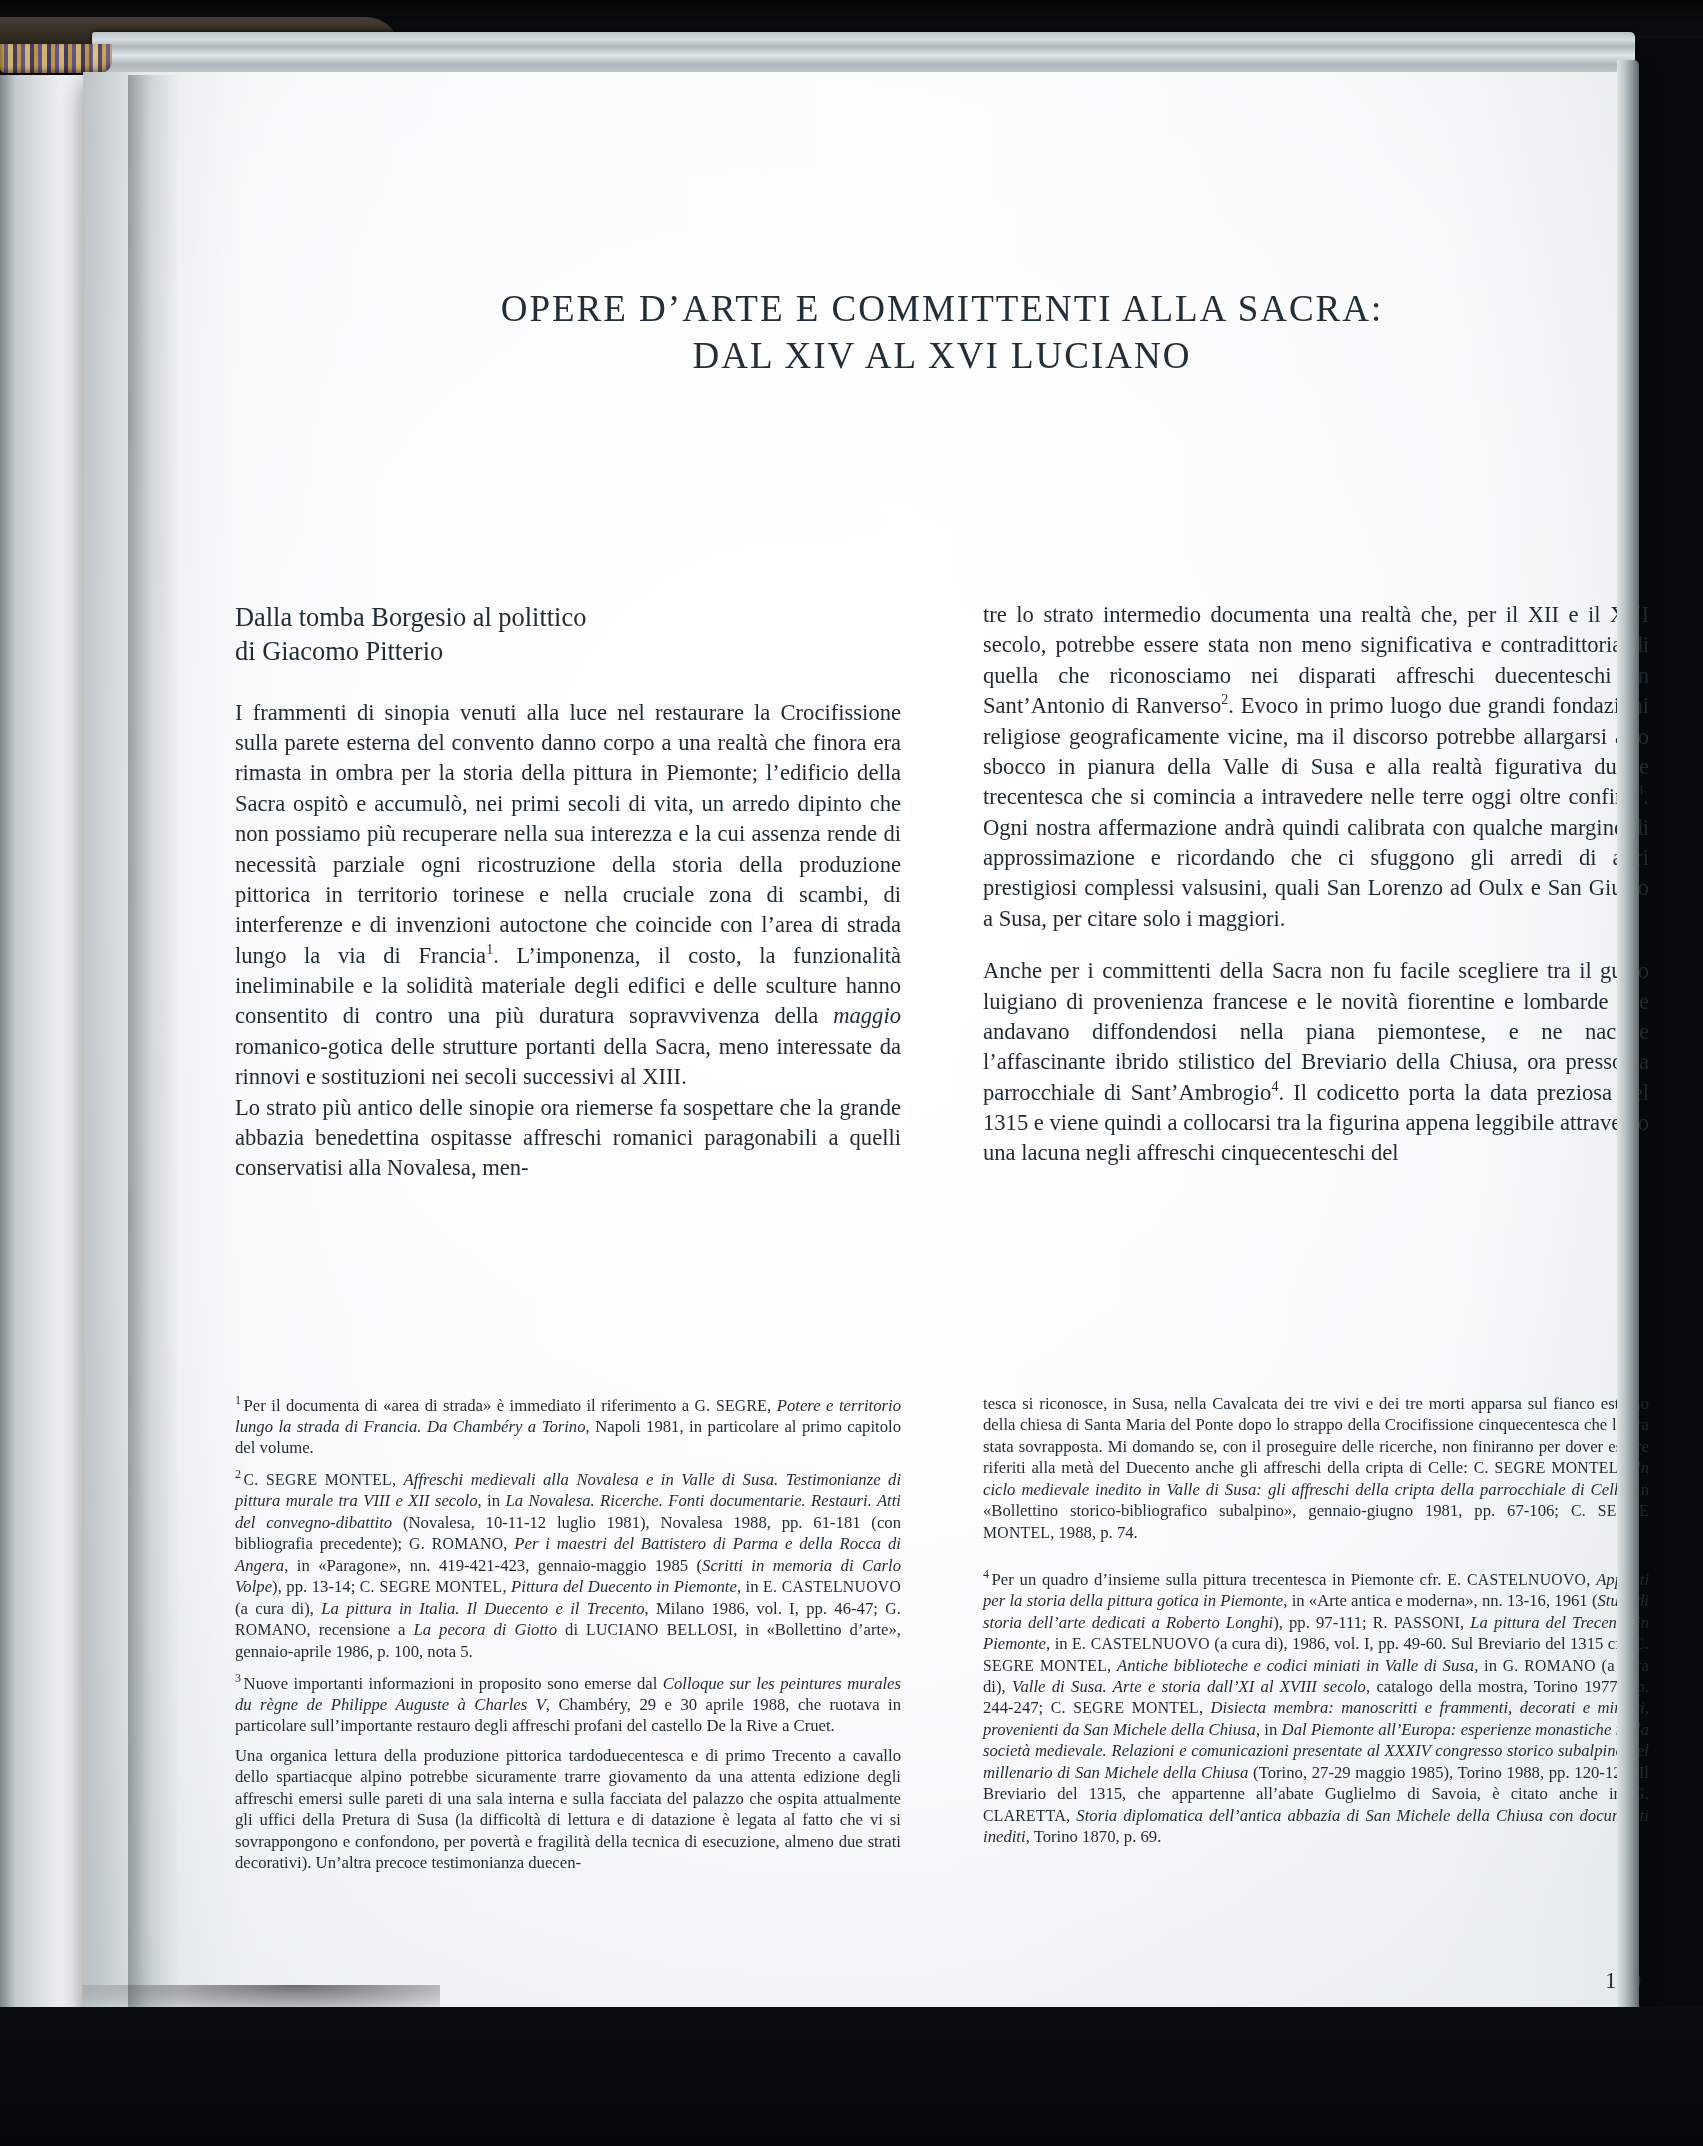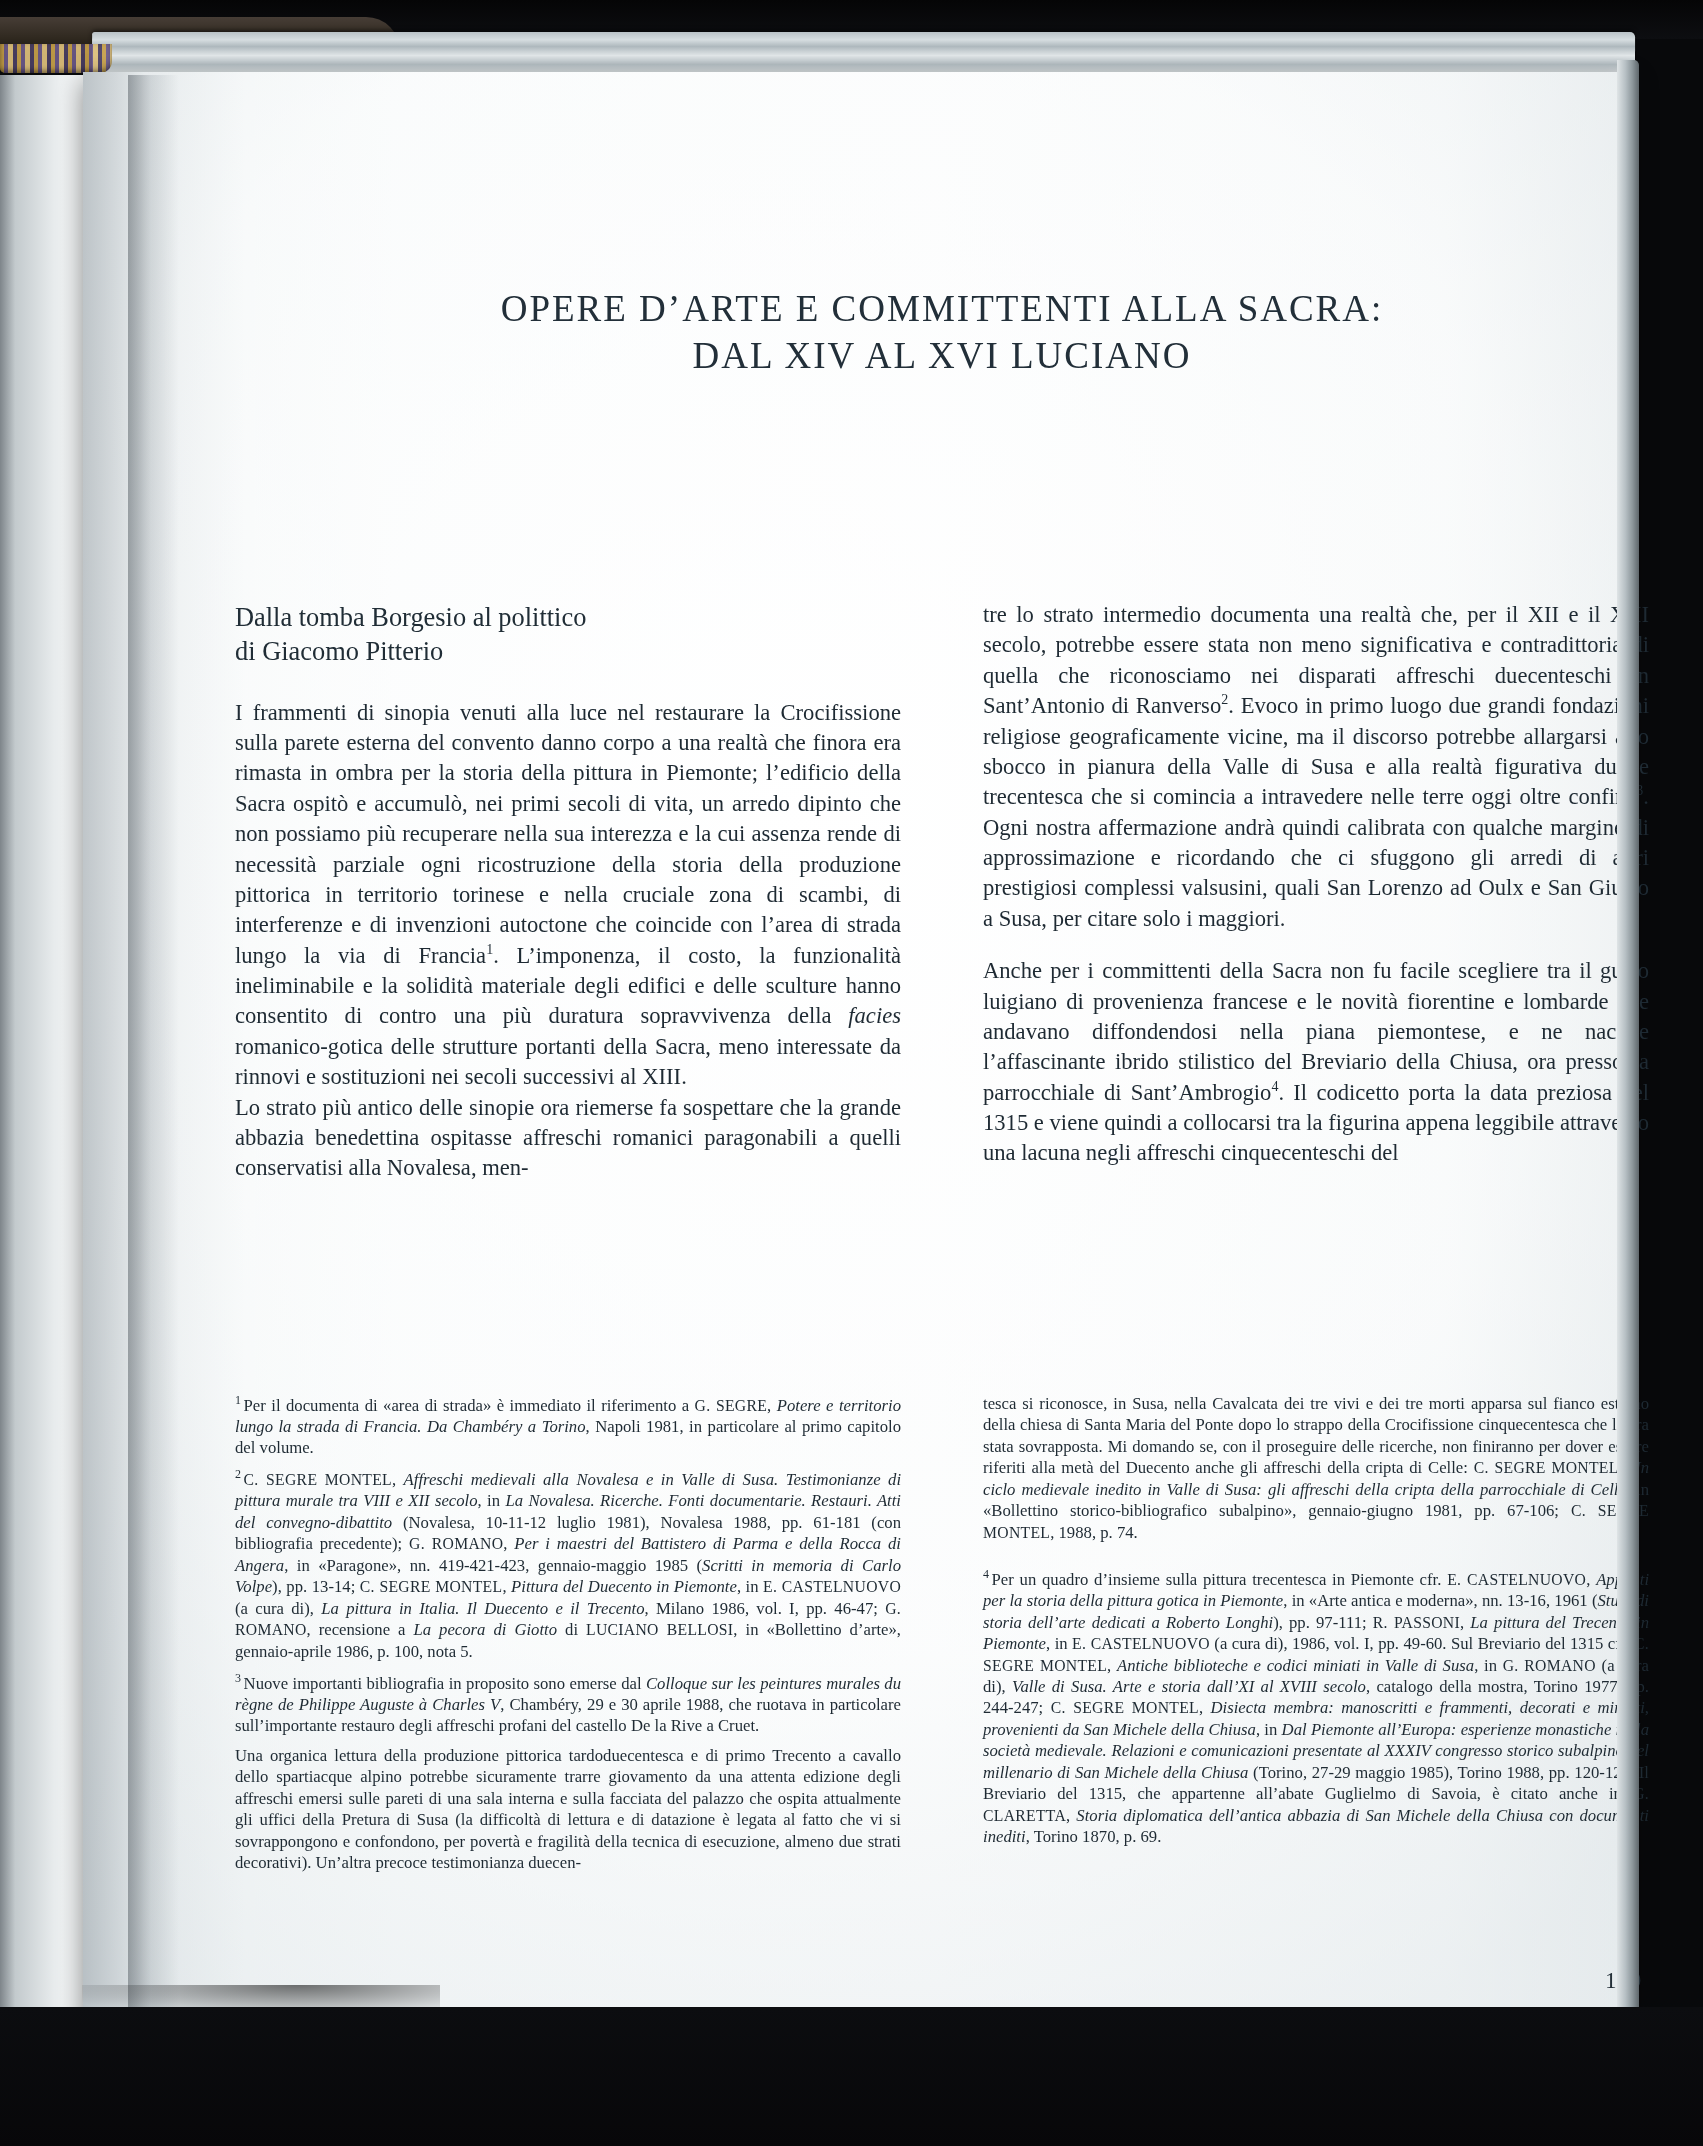--- a/index.html
+++ b/index.html
@@ -241,42 +241,42 @@
 
       <div class="columns">
 
         <div class="col">
           <div class="section-head">
             <span>Dalla tomba Borgesio al polittico</span><br>
             <span>di Giacomo Pitterio</span>
           </div>
 
           <p class="body-p tight"><span>I frammenti di sinopia venuti alla luce nel restaurare la Crocifissione sulla parete esterna del convento danno corpo a una realtà che finora era rimasta in ombra per la storia della pittura in Piemonte; l’edificio della Sacra ospitò e accumulò, nei primi secoli di vita, un arredo dipinto che non possiamo più recuperare nella sua interezza e la cui assenza rende di necessità parziale ogni ricostruzione della storia della produzione pittorica in territorio torinese e nella cruciale zona di scambi, di interferenze e di invenzioni autoctone che coincide con l’area di strada lungo la via di Francia</span><sup>1</sup><span>. L’imponenza, il costo, la funzionalità ineliminabile e la solidità materiale degli edifici e delle sculture hanno consentito di contro una più duratura sopravvivenza della</span>
-            <i>facies</i>
+            <i>maggio</i>
             <span>romanico-gotica delle strutture portanti della Sacra, meno interessate da rinnovi e sostituzioni nei secoli successivi al XIII.</span></p>
 
           <p class="body-p"><span>Lo strato più antico delle sinopie ora riemerse fa sospettare che la grande abbazia benedettina ospitasse affreschi romanici paragonabili a quelli conservatisi alla Novalesa, men-</span></p>
         </div>
 
         <div class="col">
           <p class="body-p"><span>tre lo strato intermedio documenta una realtà che, per il XII e il XIII secolo, potrebbe essere stata non meno significativa e contradittoria di quella che riconosciamo nei disparati affreschi duecenteschi in Sant’Antonio di Ranverso</span><sup>2</sup><span>. Evoco in primo luogo due grandi fondazioni religiose geograficamente vicine, ma il discorso potrebbe allargarsi allo sbocco in pianura della Valle di Susa e alla realtà figurativa due e trecentesca che si comincia a intravedere nelle terre oggi oltre confine</span><sup>3</sup><span>. Ogni nostra affermazione andrà quindi calibrata con qualche margine di approssimazione e ricordando che ci sfuggono gli arredi di altri prestigiosi complessi valsusini, quali San Lorenzo ad Oulx e San Giusto a Susa, per citare solo i maggiori.</span></p>
 
           <p class="body-p"><span>Anche per i committenti della Sacra non fu facile scegliere tra il gusto luigiano di provenienza francese e le novità fiorentine e lombarde che andavano diffondendosi nella piana piemontese, e ne nacque l’affascinante ibrido stilistico del Breviario della Chiusa, ora presso la parrocchiale di Sant’Ambrogio</span><sup>4</sup><span>. Il codicetto porta la data preziosa del 1315 e viene quindi a collocarsi tra la figurina appena leggibile attraverso una lacuna negli affreschi cinquecenteschi del</span></p>
         </div>
       </div>
 
       <div class="notes">
 
         <div class="col">
 
           <p class="note"><span class="num">1</span><span>Per il documenta di «area di strada» è immediato il riferimento a </span><span class="sc">G. SEGRE</span><span>, </span><i>Potere e territorio lungo la strada di Francia. Da Chambéry a Torino</i><span>, Napoli 1981, in particolare al primo capitolo del volume.</span></p>
 
           <p class="note"><span class="num">2</span><span class="sc">C. SEGRE MONTEL</span><span>, </span><i>Affreschi medievali alla Novalesa e in Valle di Susa. Testimonianze di pittura murale tra VIII e XII secolo</i><span>, in </span><i>La Novalesa. Ricerche. Fonti documentarie. Restauri. Atti del convegno-dibattito</i><span> (Novalesa, 10-11-12 luglio 1981), Novalesa 1988, pp. 61-181 (con bibliografia precedente); </span><span class="sc">G. ROMANO</span><span>, </span><i>Per i maestri del Battistero di Parma e della Rocca di Angera</i><span>, in «Paragone», nn. 419-421-423, gennaio-maggio 1985 (</span><i>Scritti in memoria di Carlo Volpe</i><span>), pp. 13-14; </span><span class="sc">C. SEGRE MONTEL</span><span>, </span><i>Pittura del Duecento in Piemonte</i><span>, in </span><span class="sc">E. CASTELNUOVO</span><span> (a cura di), </span><i>La pittura in Italia. Il Duecento e il Trecento</i><span>, Milano 1986, vol. I, pp. 46-47; </span><span class="sc">G. ROMANO</span><span>, recensione a </span><i>La pecora di Giotto</i><span> di </span><span class="sc">LUCIANO BELLOSI</span><span>, in «Bollettino d’arte», gennaio-aprile 1986, p. 100, nota 5.</span></p>
 
-          <p class="note"><span class="num">3</span><span>Nuove importanti bibliografia in proposito sono emerse dal </span><i>Colloque sur les peintures murales du règne de Philippe Auguste à Charles V</i><span>, Chambéry, 29 e 30 aprile 1988, che ruotava in particolare sull’importante restauro degli affreschi profani del castello De la Rive a Cruet.</span></p>
+          <p class="note"><span class="num">3</span><span>Nuove importanti informazioni in proposito sono emerse dal </span><i>Colloque sur les peintures murales du règne de Philippe Auguste à Charles V</i><span>, Chambéry, 29 e 30 aprile 1988, che ruotava in particolare sull’importante restauro degli affreschi profani del castello De la Rive a Cruet.</span></p>
 
           <p class="note"><span>Una organica lettura della produzione pittorica tardoduecentesca e di primo Trecento a cavallo dello spartiacque alpino potrebbe sicuramente trarre giovamento da una attenta edizione degli affreschi emersi sulle pareti di una sala interna e sulla facciata del palazzo che ospita attualmente gli uffici della Pretura di Susa (la difficoltà di lettura e di datazione è legata al fatto che vi si sovrappongono e confondono, per povertà e fragilità della tecnica di esecuzione, almeno due strati decorativi). Un’altra precoce testimonianza duecen-</span></p>
         </div>
 
         <div class="col">
 
           <p class="note"><span>tesca si riconosce, in Susa, nella Cavalcata dei tre vivi e dei tre morti apparsa sul fianco esterno della chiesa di Santa Maria del Ponte dopo lo strappo della Crocifissione cinquecentesca che le era stata sovrapposta. Mi domando se, con il proseguire delle ricerche, non finiranno per dover essere riferiti alla metà del Duecento anche gli affreschi della cripta di Celle: </span><span class="sc">C. SEGRE MONTEL</span><span>, </span><i>Un ciclo medievale inedito in Valle di Susa: gli affreschi della cripta della parrocchiale di Celle</i><span>, in «Bollettino storico-bibliografico subalpino», gennaio-giugno 1981, pp. 67-106; </span><span class="sc">C. SEGRE MONTEL</span><span>, 1988, p. 74.</span></p>
 
           <p class="note" style="margin-top:24px"><span class="num">4</span><span>Per un quadro d’insieme sulla pittura trecentesca in Piemonte cfr. </span><span class="sc">E. CASTELNUOVO</span><span>, </span><i>Appunti per la storia della pittura gotica in Piemonte</i><span>, in «Arte antica e moderna», nn. 13-16, 1961 (</span><i>Studi di storia dell’arte dedicati a Roberto Longhi</i><span>), pp. 97-111; </span><span class="sc">R. PASSONI</span><span>, </span><i>La pittura del Trecento in Piemonte</i><span>, in </span><span class="sc">E. CASTELNUOVO</span><span> (a cura di), 1986, vol. I, pp. 49-60. Sul Breviario del 1315 cfr. </span><span class="sc">C. SEGRE MONTEL</span><span>, </span><i>Antiche biblioteche e codici miniati in Valle di Susa</i><span>, in </span><span class="sc">G. ROMANO</span><span> (a cura di), </span><i>Valle di Susa. Arte e storia dall’XI al XVIII secolo</i><span>, catalogo della mostra, Torino 1977, pp. 244-247; </span><span class="sc">C. SEGRE MONTEL</span><span>, </span><i>Disiecta membra: manoscritti e frammenti, decorati e miniati, provenienti da San Michele della Chiusa</i><span>, in </span><i>Dal Piemonte all’Europa: esperienze monastiche nella società medievale. Relazioni e comunicazioni presentate al XXXIV congresso storico subalpino nel millenario di San Michele della Chiusa</i><span> (Torino, 27-29 maggio 1985), Torino 1988, pp. 120-122. Il Breviario del 1315, che appartenne all’abate Guglielmo di Savoia, è citato anche in </span><span class="sc">G. CLARETTA</span><span>, </span><i>Storia diplomatica dell’antica abbazia di San Michele della Chiusa con documenti inediti</i><span>, Torino 1870, p. 69.</span></p>
         </div>

